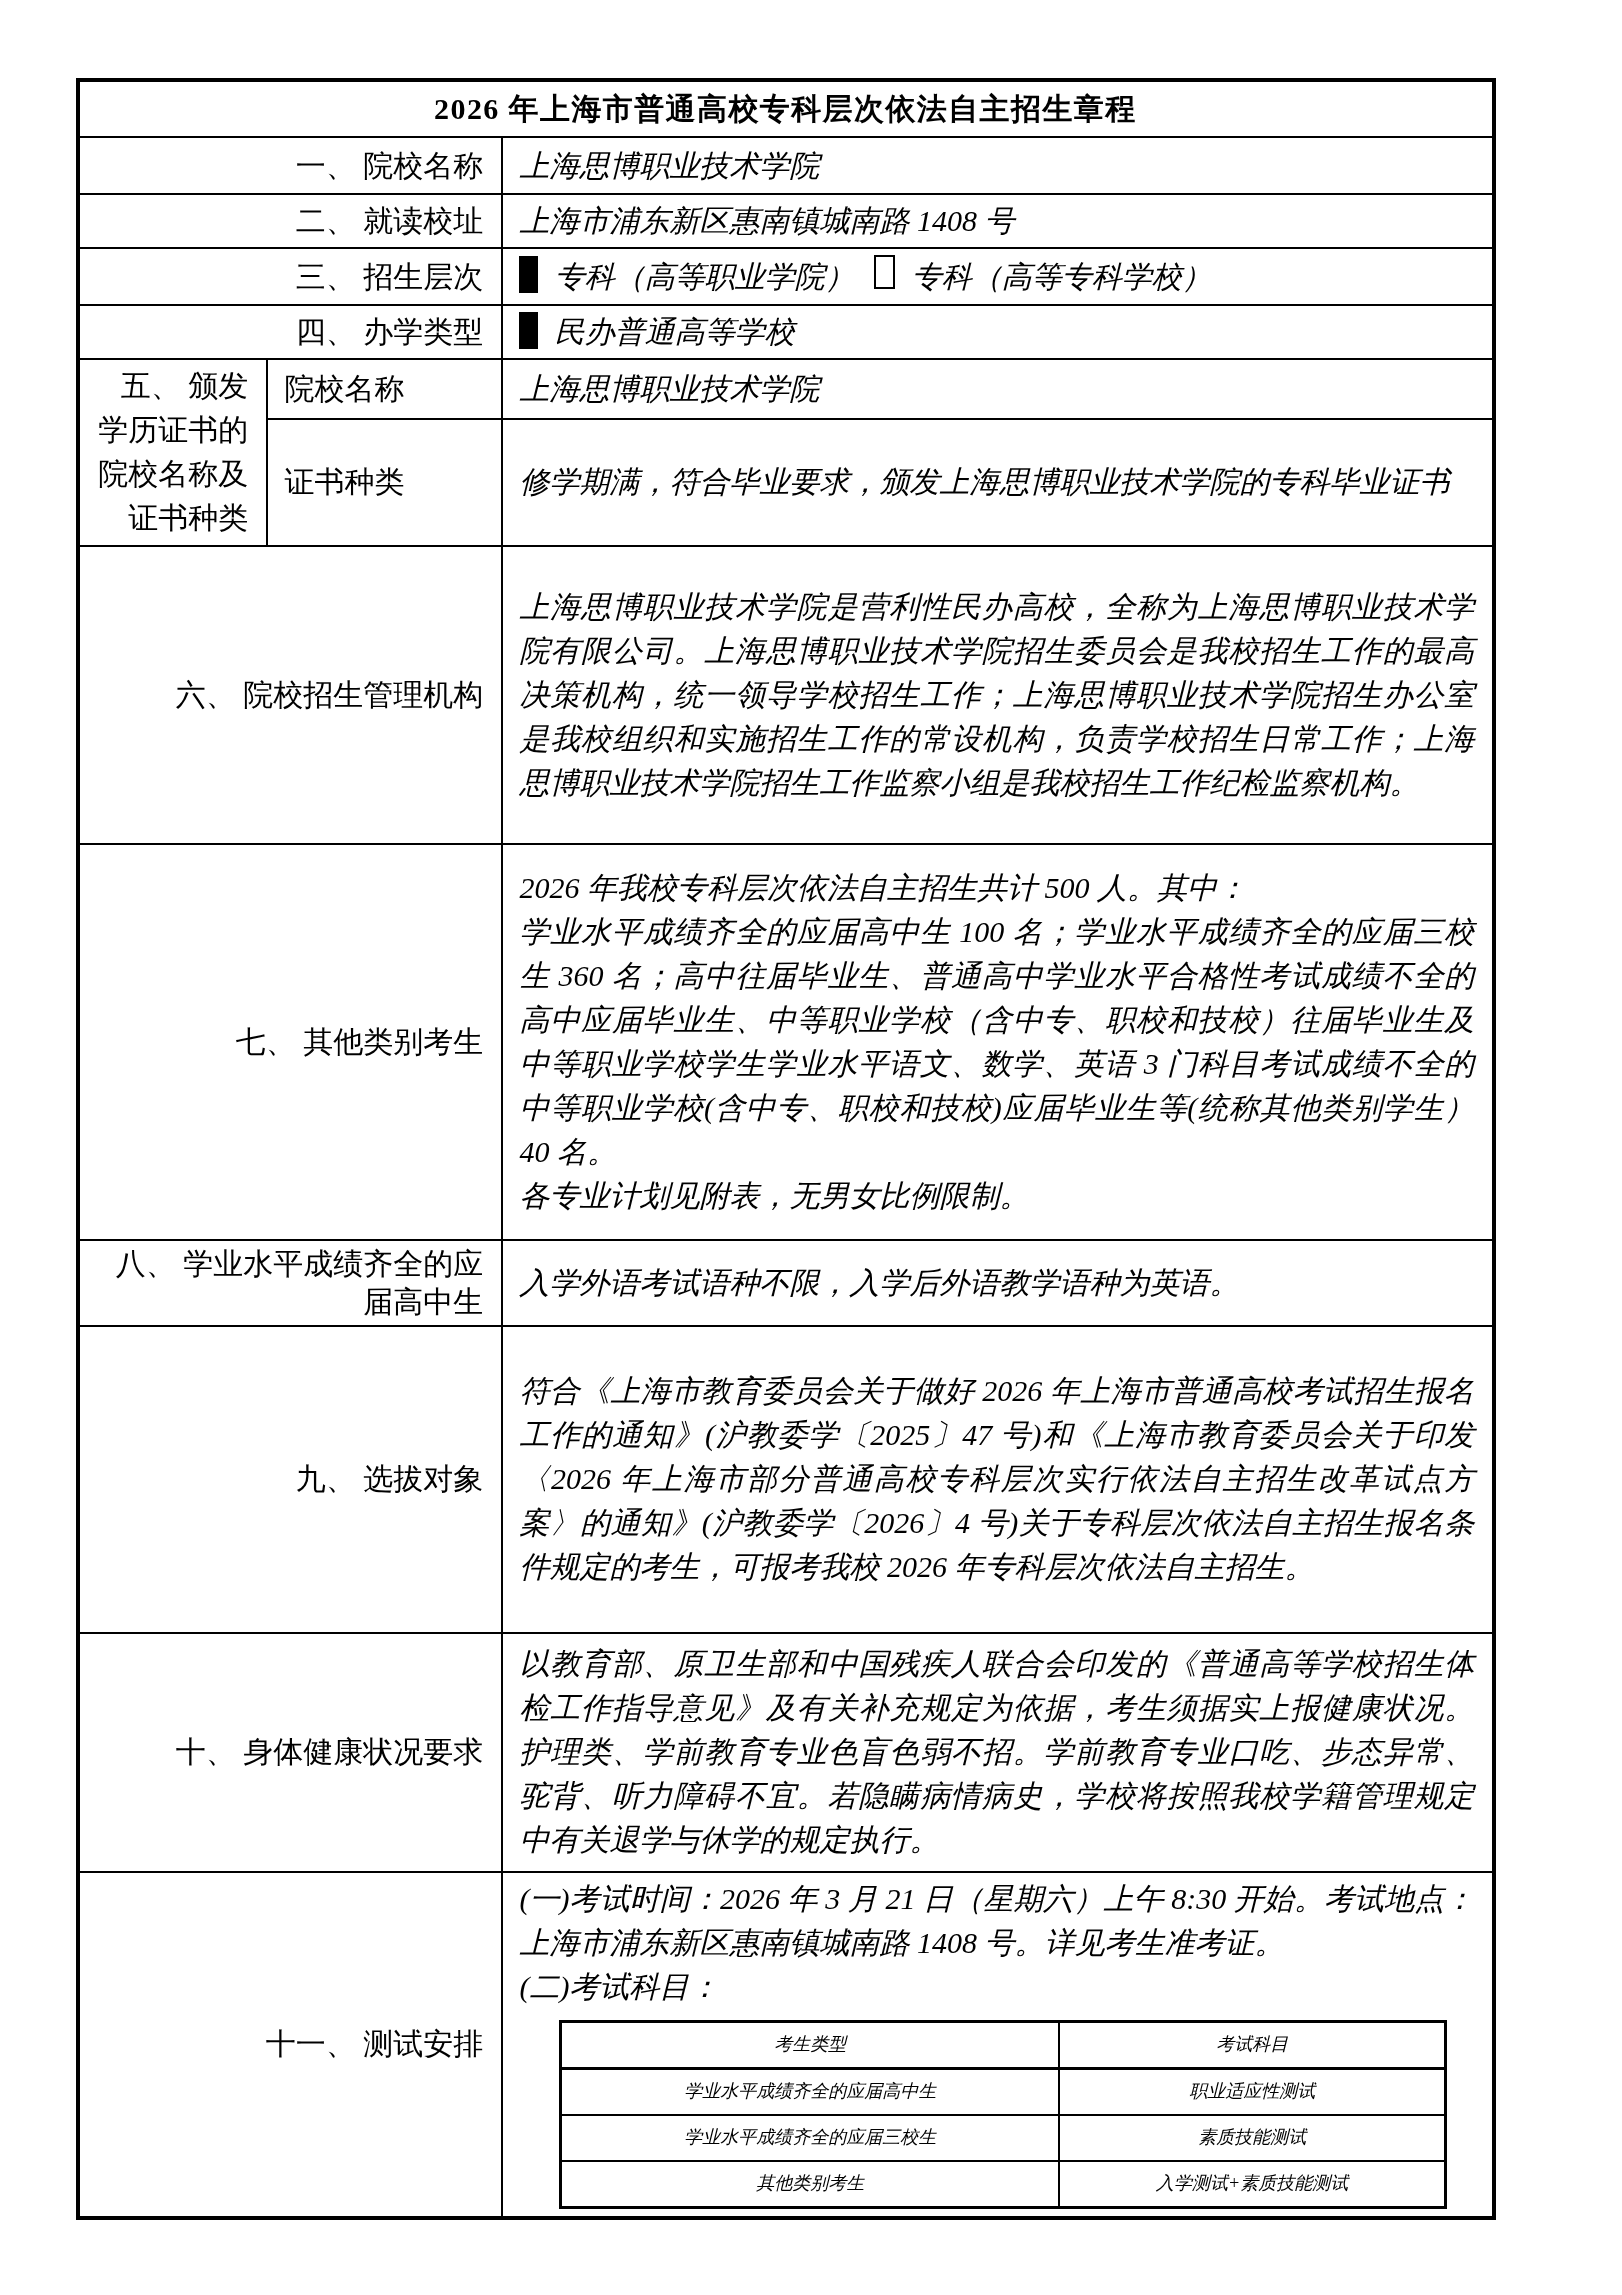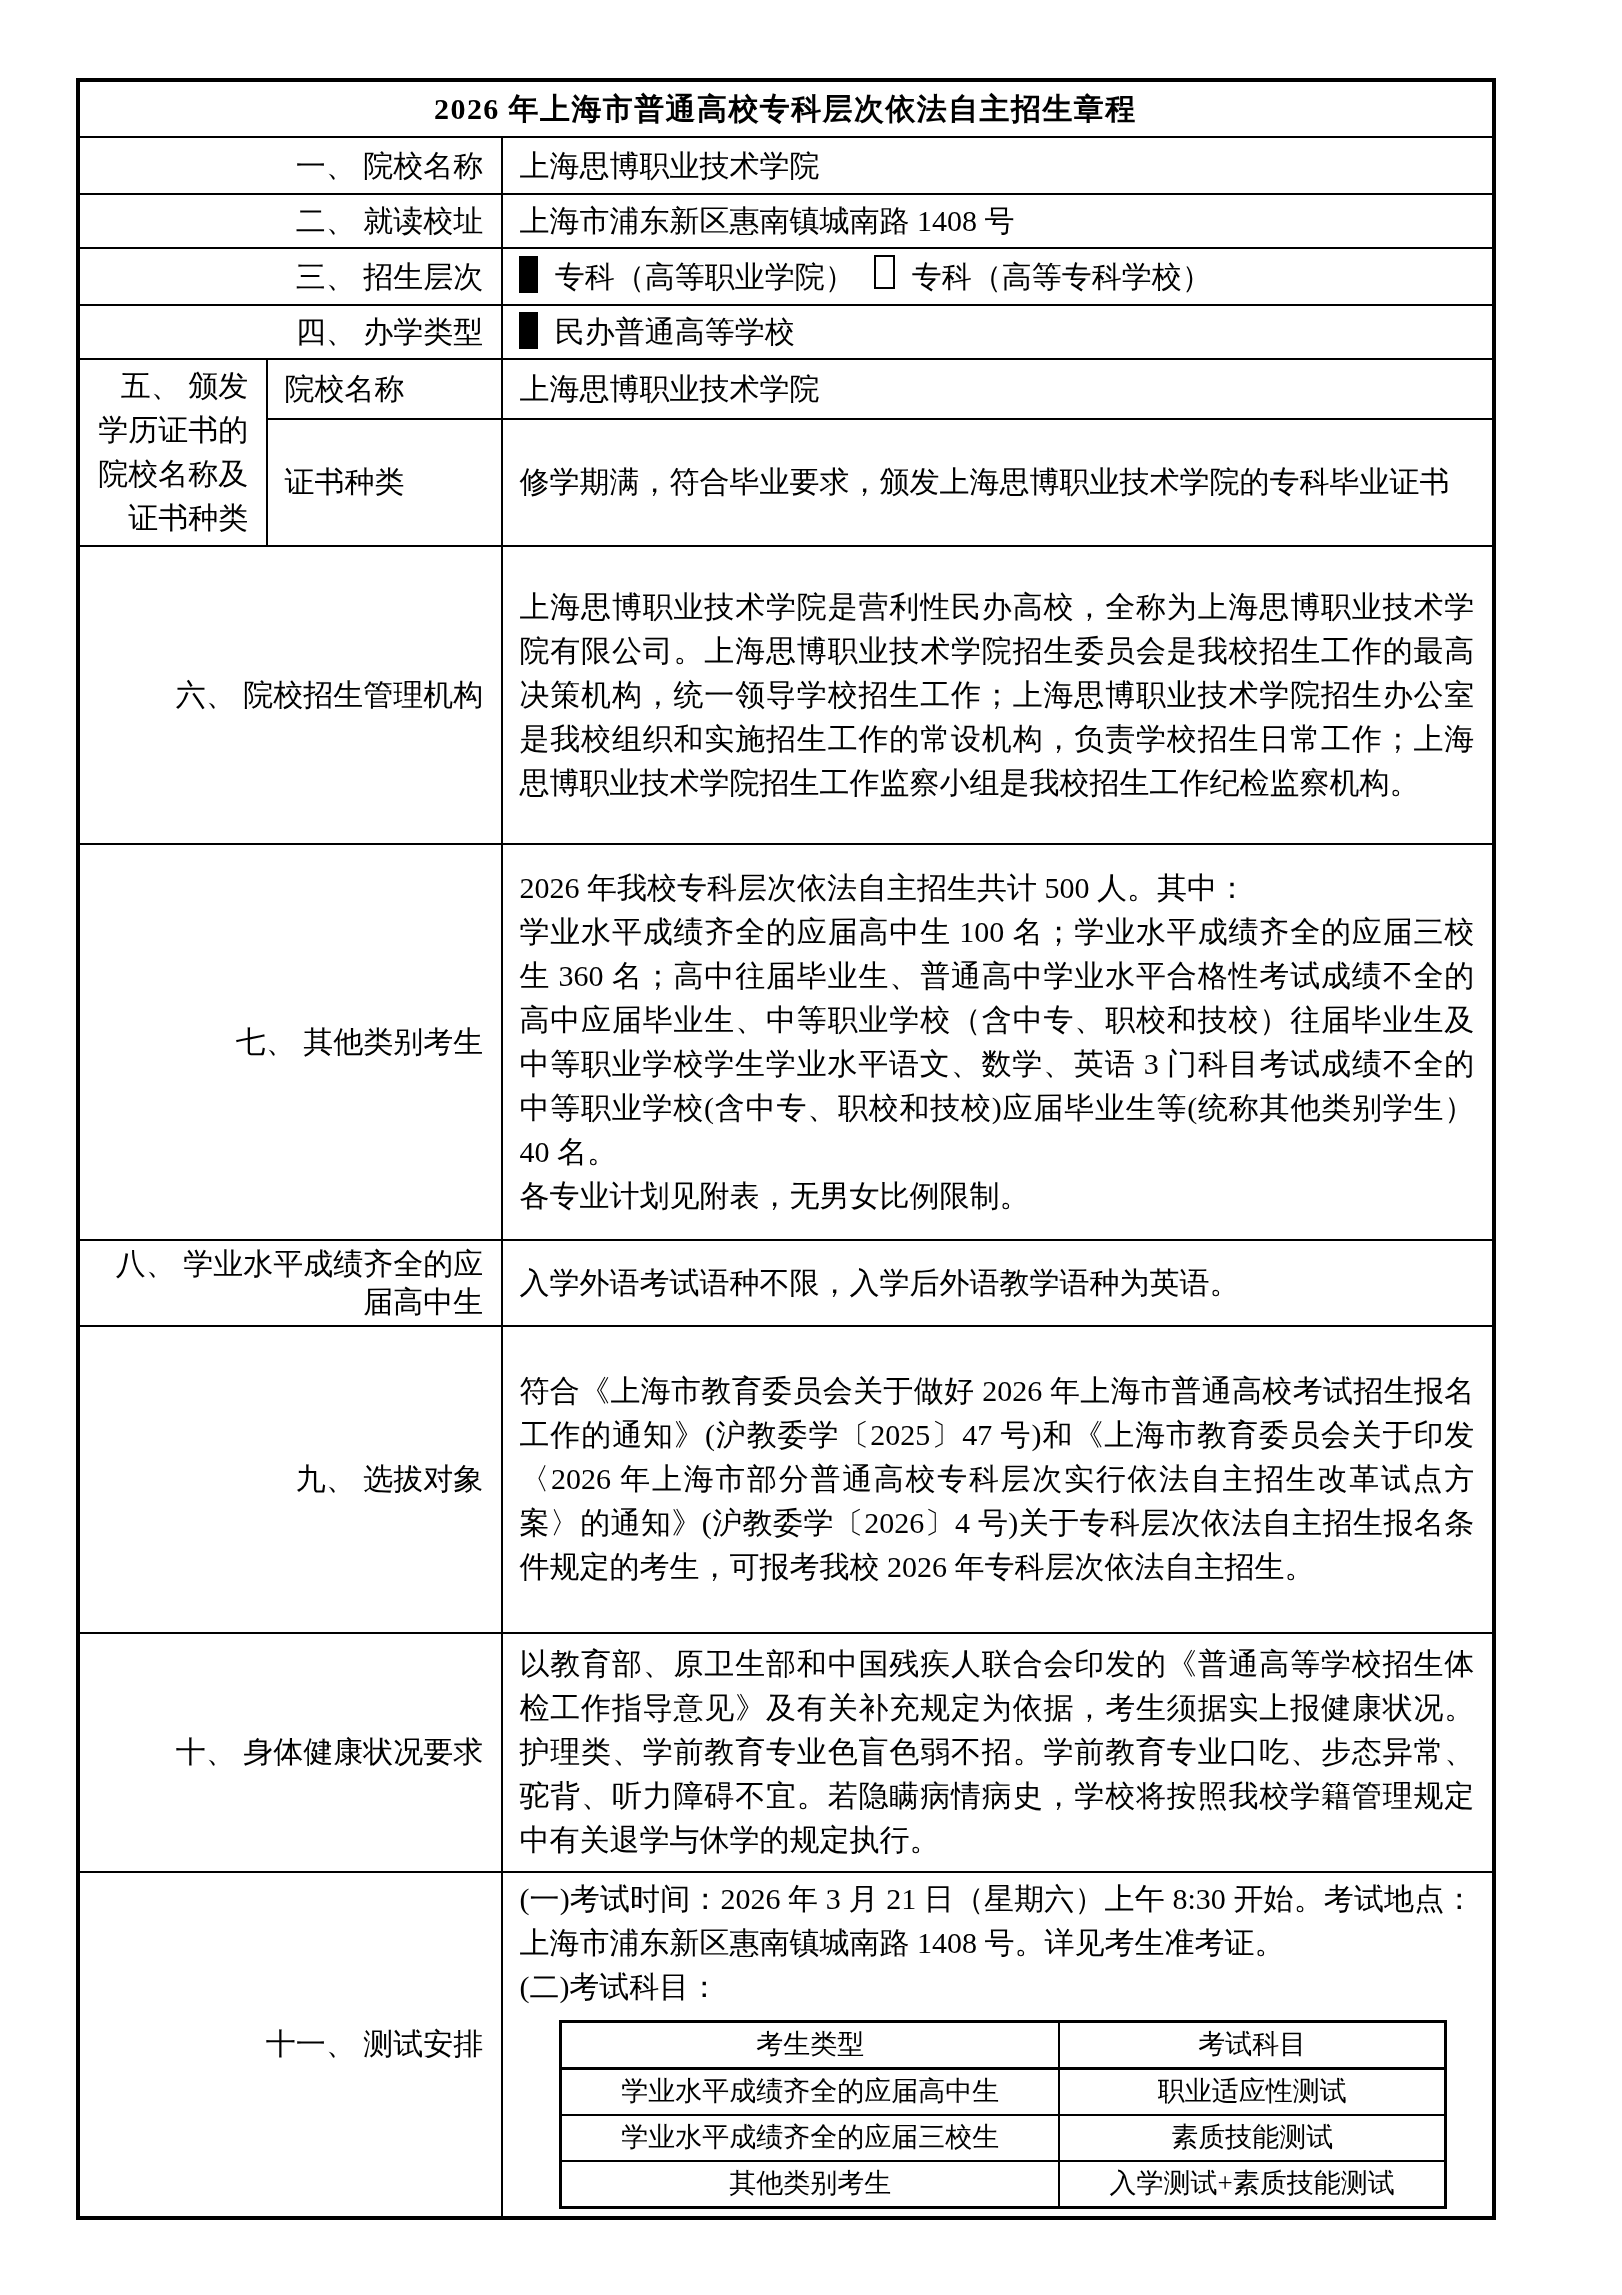--- a/index.html
+++ b/index.html
@@ -38,20 +38,21 @@
     padding-left:15px;
     line-height:40px;
     text-align:right;
   }
   td.sublbl{
     padding-left:20.4px;
     border-radius:18px;
   }
   td.val{
     text-align:justify;
+    font-style:italic;
   }
   .lh73{line-height:50px;}
   .lh75{line-height:51px;}
   .lh70{line-height:48px;}
   p.para{margin:0;}
   .cb-filled{
     display:inline-block;width:19px;height:37px;
     background:#000;vertical-align:-6.8px;margin-right:16.4px;
   }
   .cb-empty{
@@ -64,21 +65,21 @@
     margin:11px 0 0 40px;
     border-collapse:collapse;
     table-layout:fixed;
     border:3.4px solid #000;
   }
   table.exam td{
     border:2px solid #000;
     height:44px;
     text-align:center;
     vertical-align:middle;
-    font-size:27px;
+    font-size:18px;
     line-height:31px;
     padding:0 5.5px;
   }
   table.exam tr.hdr td{
     border-bottom:3.4px solid #000;
   }
 </style>
 </head>
 <body>
 

